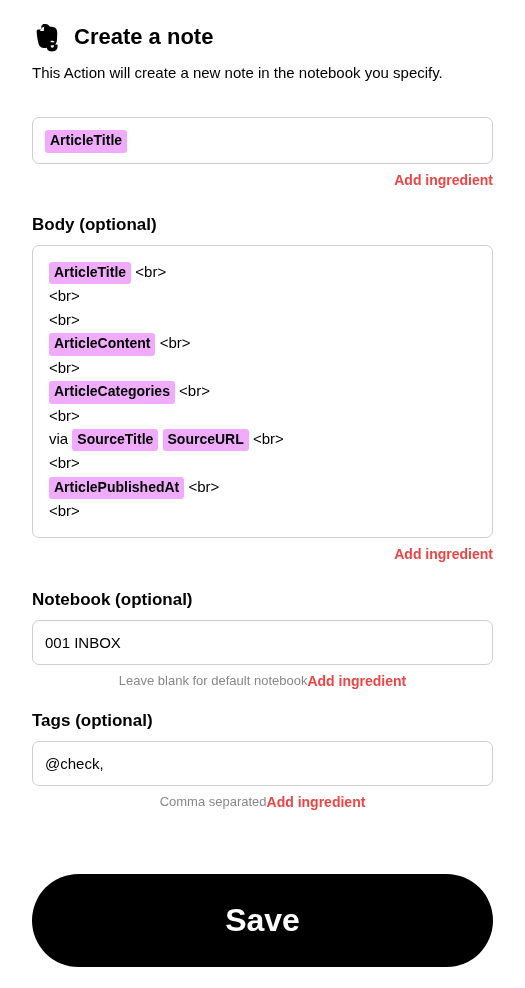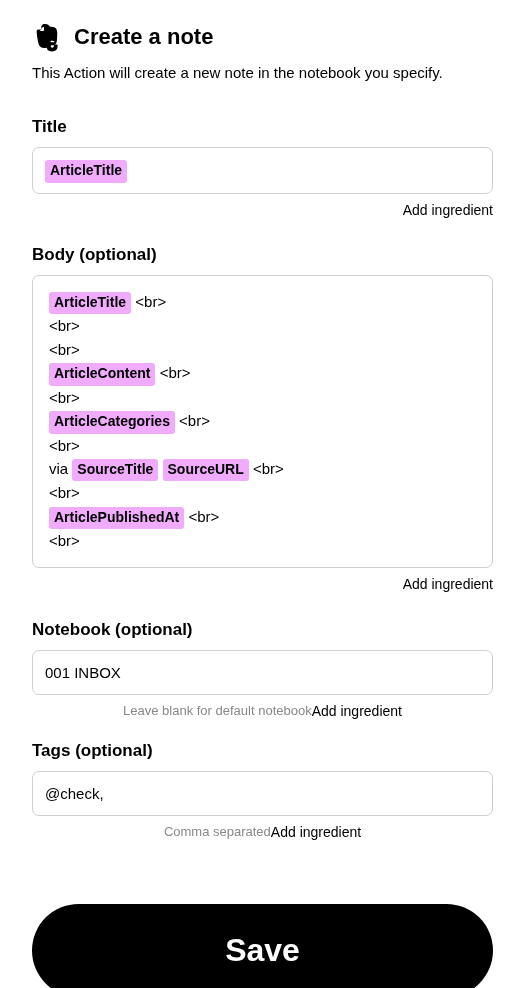--- a/index.html
+++ b/index.html
@@ -72,22 +72,22 @@
     }
     .hint-row.right-only {
       justify-content: flex-end;
     }
     .hint {
       font-size: 13px;
       color: #888;
     }
     .add-ingredient {
       font-size: 14px;
-      font-weight: 400;
-      color: #000000;
+      font-weight: 700;
+      color: #ef4444;
       text-align: right;
     }
     .save-button {
       background: #000;
       color: #fff;
       border: none;
       width: 100%;
       padding: 28px 0;
       border-radius: 56px;
       font-size: 32px;
@@ -116,21 +116,20 @@
       <path d="M8.5 2.5c-.6 0-1 .4-1 1V6H5c-.7 0-1.3.6-1.3 1.3 0 0 .1 2.2.5 4.8.5 3.2 1.1 6 1.9 7.1.8 1.1 2 1.4 3.3 1.5 1.4.1 2.5-.1 2.5-.1s.1 1.1.7 1.8c.6.7 1.6 1.1 3 1.1 2.1 0 3.4-.5 4.1-1.5.6-.9.8-2.1.8-3.3 0-.4-.3-.7-.7-.7h-1.9c-.3 0-.5.2-.5.5v.8c0 .4-.1.7-.3.9-.2.2-.5.3-.9.3-.5 0-.8-.2-1-.5-.2-.3-.2-.7-.2-1.1 0 0 1.7-.1 2.8-.6 1.3-.6 1.9-1.6 2.1-3.3.3-2.3.3-5.9.3-5.9 0-2.5-.8-3.9-2-4.6-1-.6-2.3-.7-3.5-.7-.4 0-.7-.2-.9-.5-.2-.4-.5-.8-.9-1.1-.6-.4-1.4-.6-2.6-.6H8.5zm.2 1.4h.9v2.4c0 .5-.4.9-.9.9H6.3c0-.1.1-.1.1-.2l2.3-3.1zm7.6 11c.6 0 1.1.2 1.4.5.2.2.3.5.3.8h-2.5c-.4 0-.7-.3-.7-.7 0-.2.1-.3.2-.4.2-.1.7-.2 1.3-.2z"></path>
     </svg>
   </span>
   <h1>Create a note</h1>
 </div>
 
 <p class="description">This Action will create a new note in the notebook you specify.</p>
 
 
 <div class="field-group">
-  <div class="field-label">Title</div>
   <div class="field-box" id="title-box"> <span class="chip">ArticleTitle</span> </div>
   <div class="hint-row right-only">
     <span class="add-ingredient">Add ingredient</span>
   </div>
 </div>
 
 
 <div class="field-group" style="margin-top:27px;">
   <div class="field-label">Body (optional)</div>
   <div class="field-box body-box" id="body-box">

